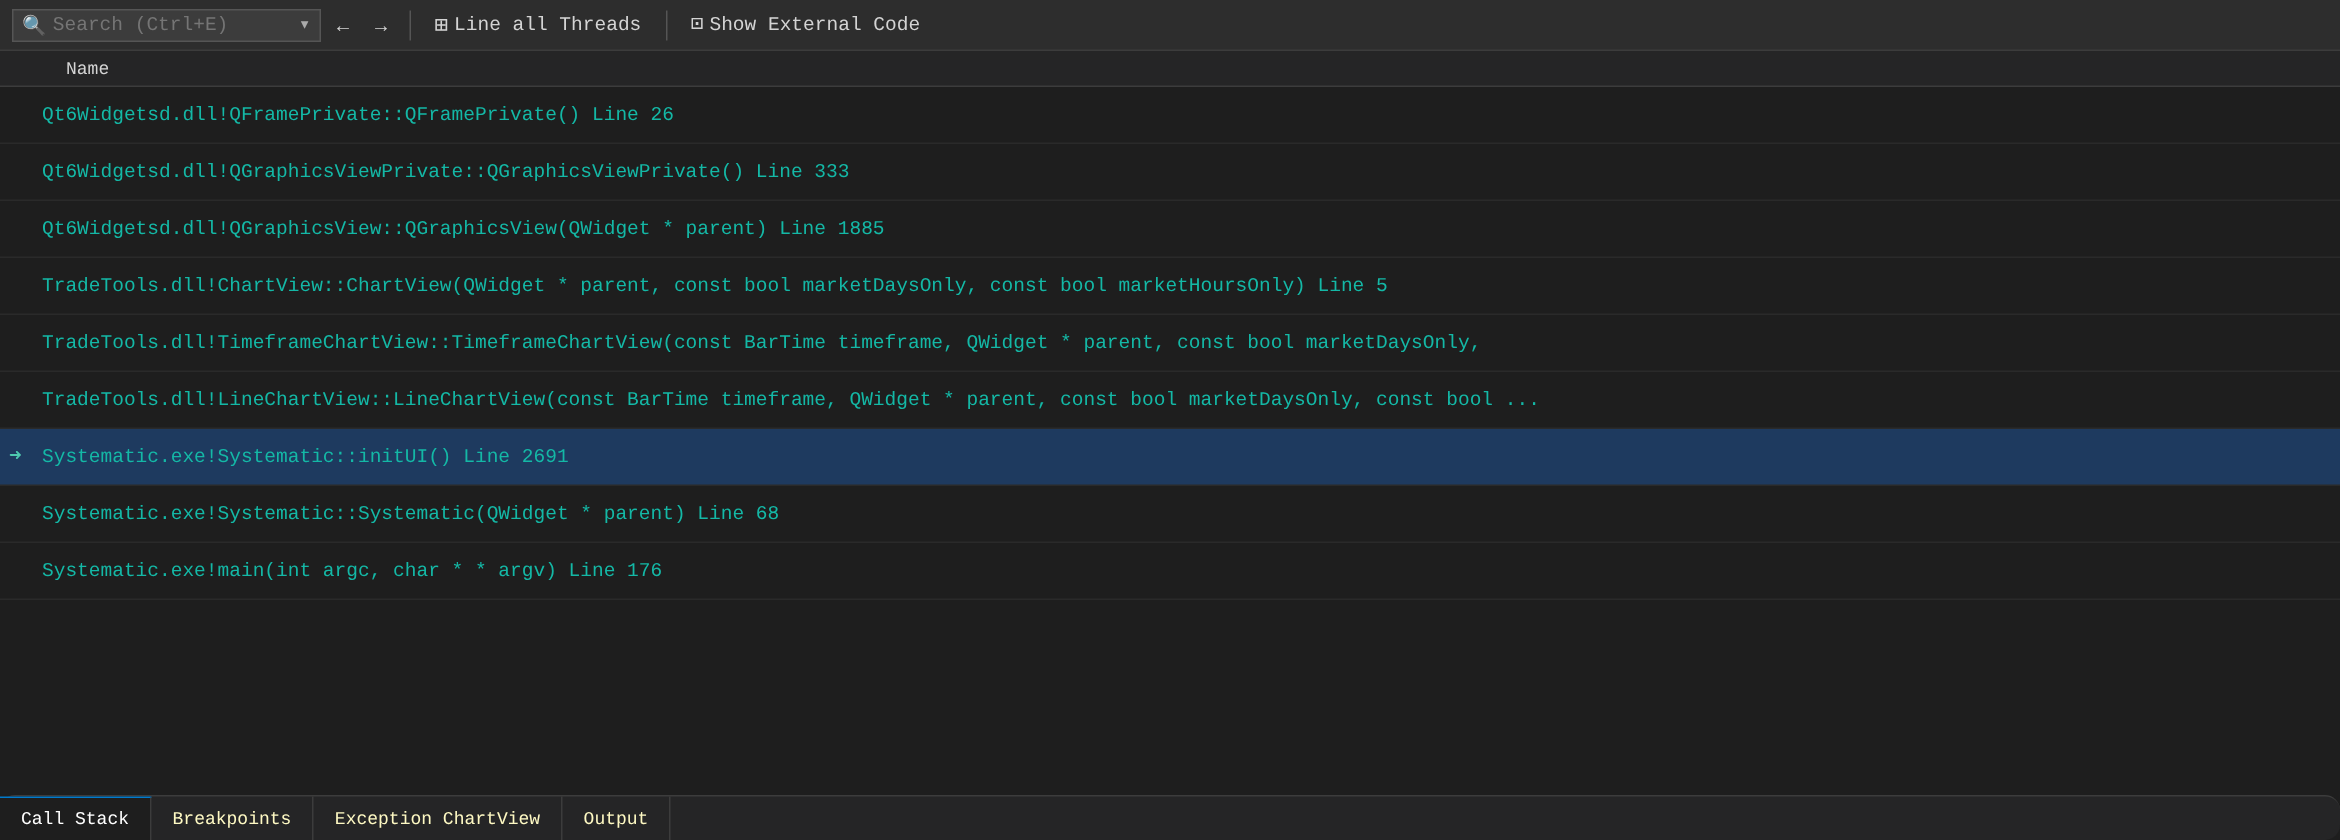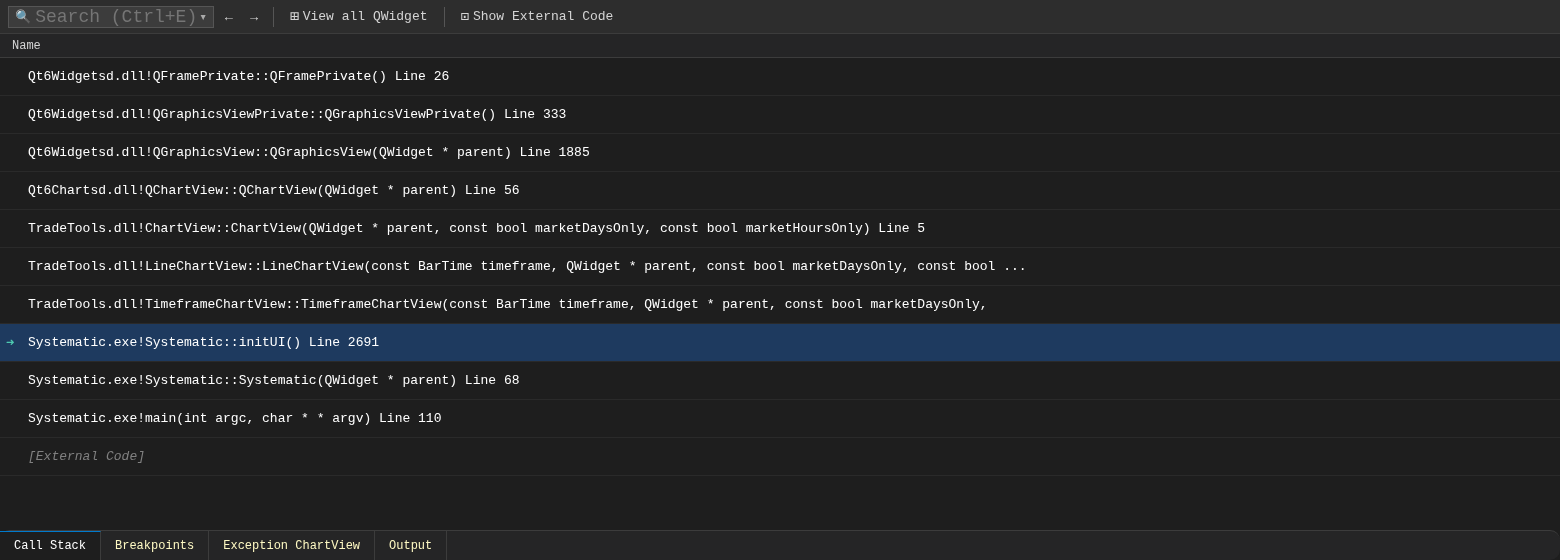--- a/index.html
+++ b/index.html
@@ -35,21 +35,21 @@
       padding: 0 6px;
       gap: 4px;
       min-width: 200px;
     }
     .toolbar-search input {
       background: transparent;
       border: none;
       outline: none;
       color: #d4d4d4;
       font-family: inherit;
-      font-size: 18px;
+      font-size: 13px;
       width: 160px;
     }
     .toolbar-btn {
       display: flex;
       align-items: center;
       justify-content: center;
       background: transparent;
       border: none;
       color: #d4d4d4;
       cursor: pointer;
@@ -84,21 +84,21 @@
       background: #1e1e1e;
       display: flex;
       flex-direction: column;
     }
     .table-header {
       display: flex;
       background: #252526;
       border-bottom: 1px solid #3c3c3c;
       height: 24px;
       align-items: center;
-      padding-left: 12px;
+      padding-left: 44px;
       flex-shrink: 0;
     }
     .col-name {
       color: #d4d4d4;
       font-size: 12px;
     }
 
     .table-body {
       flex: 1;
       overflow-y: auto;
@@ -113,21 +113,21 @@
       position: relative;
     }
     .table-row.active-row { background: #1e3a5f; }
     .row-indicator {
       position: absolute;
       left: 6px;
       color: #4ec9b0;
       font-size: 14px;
     }
     .row-text {
-      color: #ffffff;
+      color: #14b8a6;
       font-size: 13px;
       white-space: nowrap;
       overflow: hidden;
       text-overflow: ellipsis;
     }
     .row-text.truncated {
       max-width: 1500px;
     }
     .external-code {
       color: #808080;
@@ -181,21 +181,21 @@
     <span>←</span>
   </button>
   <button class="toolbar-btn">
     <span>→</span>
   </button>
 
   <div class="toolbar-separator"></div>
 
   <button class="toolbar-text-btn">
     <span style="font-size:15px;">⊞</span>
-    <span>View all QWidget</span>
+    <span>Line all Threads</span>
   </button>
 
   <div class="toolbar-separator"></div>
 
   <button class="toolbar-text-btn">
     <span style="font-size:14px;">⊡</span>
     <span>Show External Code</span>
   </button>
 </div>
 
@@ -208,43 +208,37 @@
   <div class="table-row">
         <span class="row-text truncated">Qt6Widgetsd.dll!QFramePrivate::QFramePrivate() Line 26</span>
       </div>
       <div class="table-row">
         <span class="row-text truncated">Qt6Widgetsd.dll!QGraphicsViewPrivate::QGraphicsViewPrivate() Line 333</span>
       </div>
       <div class="table-row">
         <span class="row-text truncated">Qt6Widgetsd.dll!QGraphicsView::QGraphicsView(QWidget * parent) Line 1885</span>
       </div>
       <div class="table-row">
-        <span class="row-text truncated">Qt6Chartsd.dll!QChartView::QChartView(QWidget * parent) Line 56</span>
-      </div>
-      <div class="table-row">
         <span class="row-text truncated">TradeTools.dll!ChartView::ChartView(QWidget * parent, const bool marketDaysOnly, const bool marketHoursOnly) Line 5</span>
       </div>
       <div class="table-row">
+        <span class="row-text truncated">TradeTools.dll!TimeframeChartView::TimeframeChartView(const BarTime timeframe, QWidget * parent, const bool marketDaysOnly,</span>
+      </div>
+      <div class="table-row">
         <span class="row-text truncated">TradeTools.dll!LineChartView::LineChartView(const BarTime timeframe, QWidget * parent, const bool marketDaysOnly, const bool ...</span>
-      </div>
-      <div class="table-row">
-        <span class="row-text truncated">TradeTools.dll!TimeframeChartView::TimeframeChartView(const BarTime timeframe, QWidget * parent, const bool marketDaysOnly,</span>
       </div>
       <div class="table-row active-row">
         <span class="row-indicator">➜</span>
         <span class="row-text truncated">Systematic.exe!Systematic::initUI() Line 2691</span>
       </div>
       <div class="table-row">
         <span class="row-text truncated">Systematic.exe!Systematic::Systematic(QWidget * parent) Line 68</span>
       </div>
       <div class="table-row">
-        <span class="row-text truncated">Systematic.exe!main(int argc, char * * argv) Line 110</span>
-      </div>
-      <div class="table-row">
-        <span class="row-text truncated external-code">[External Code]</span>
+        <span class="row-text truncated">Systematic.exe!main(int argc, char * * argv) Line 176</span>
       </div>
     </div>
 </div>
 
 <div class="bottom-tabs" id="bottom-tabs">
 
 <div class="bottom-tab active">Call Stack</div>
     <div class="bottom-tab">Breakpoints</div>
     <div class="bottom-tab">Exception ChartView</div>
     <div class="bottom-tab">Output</div>

